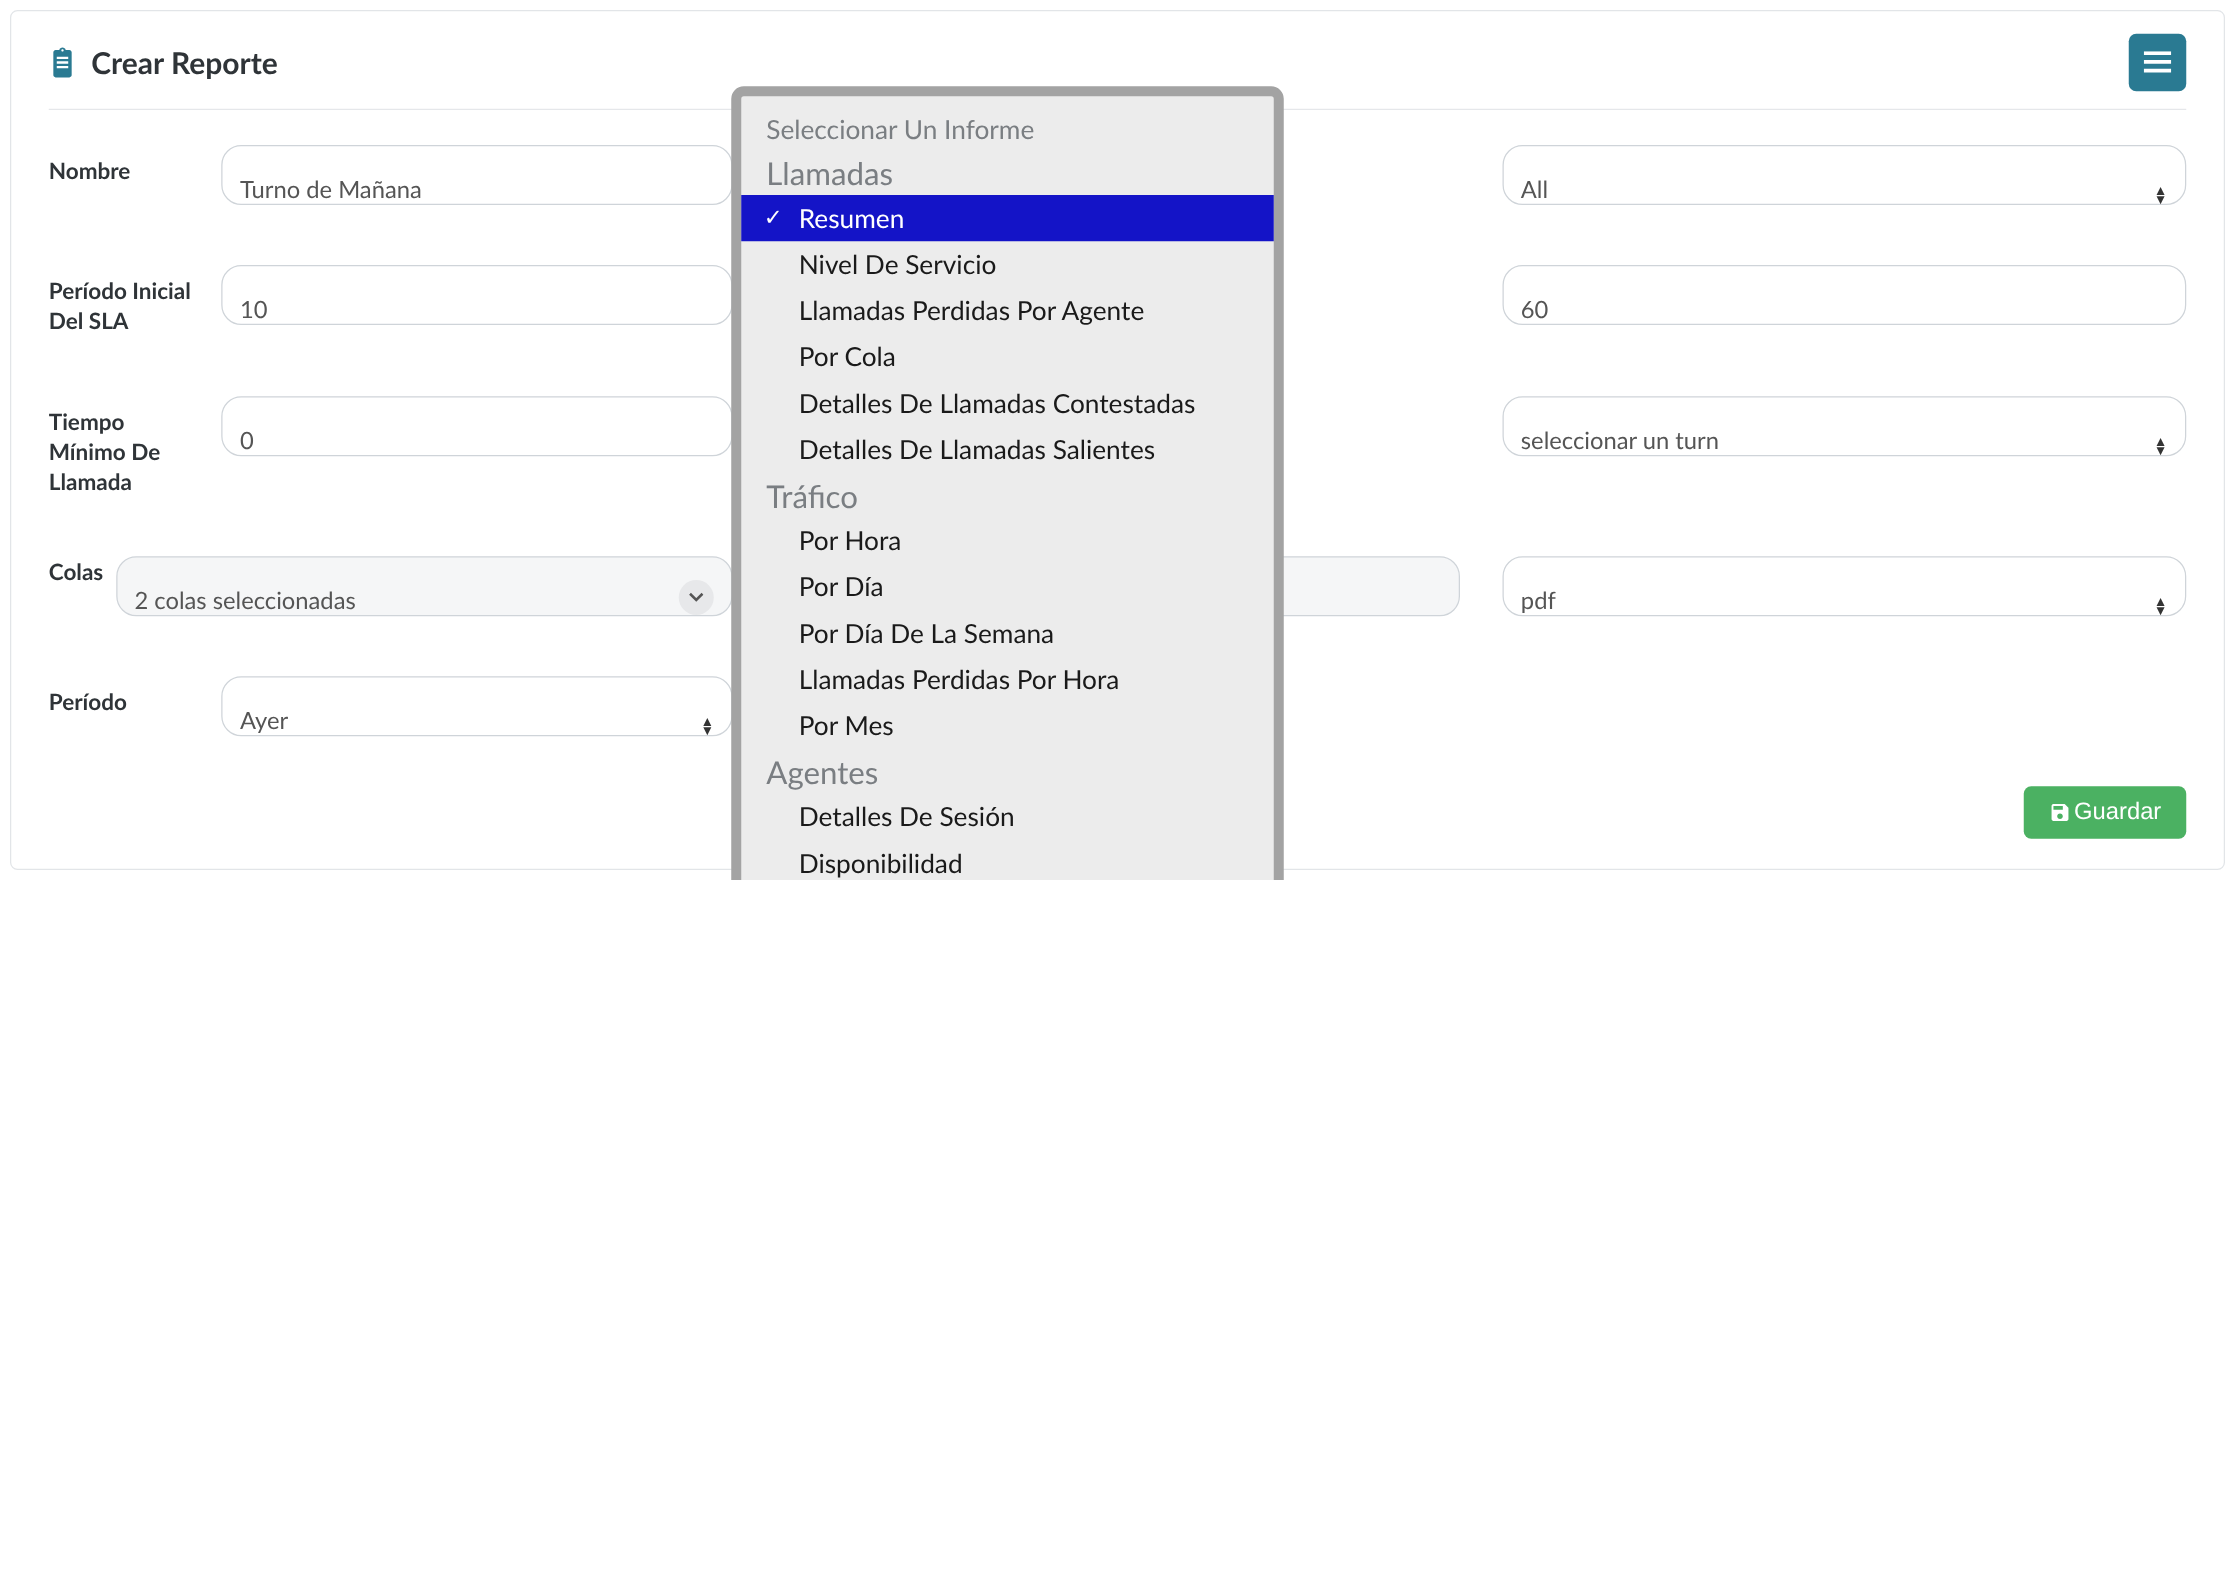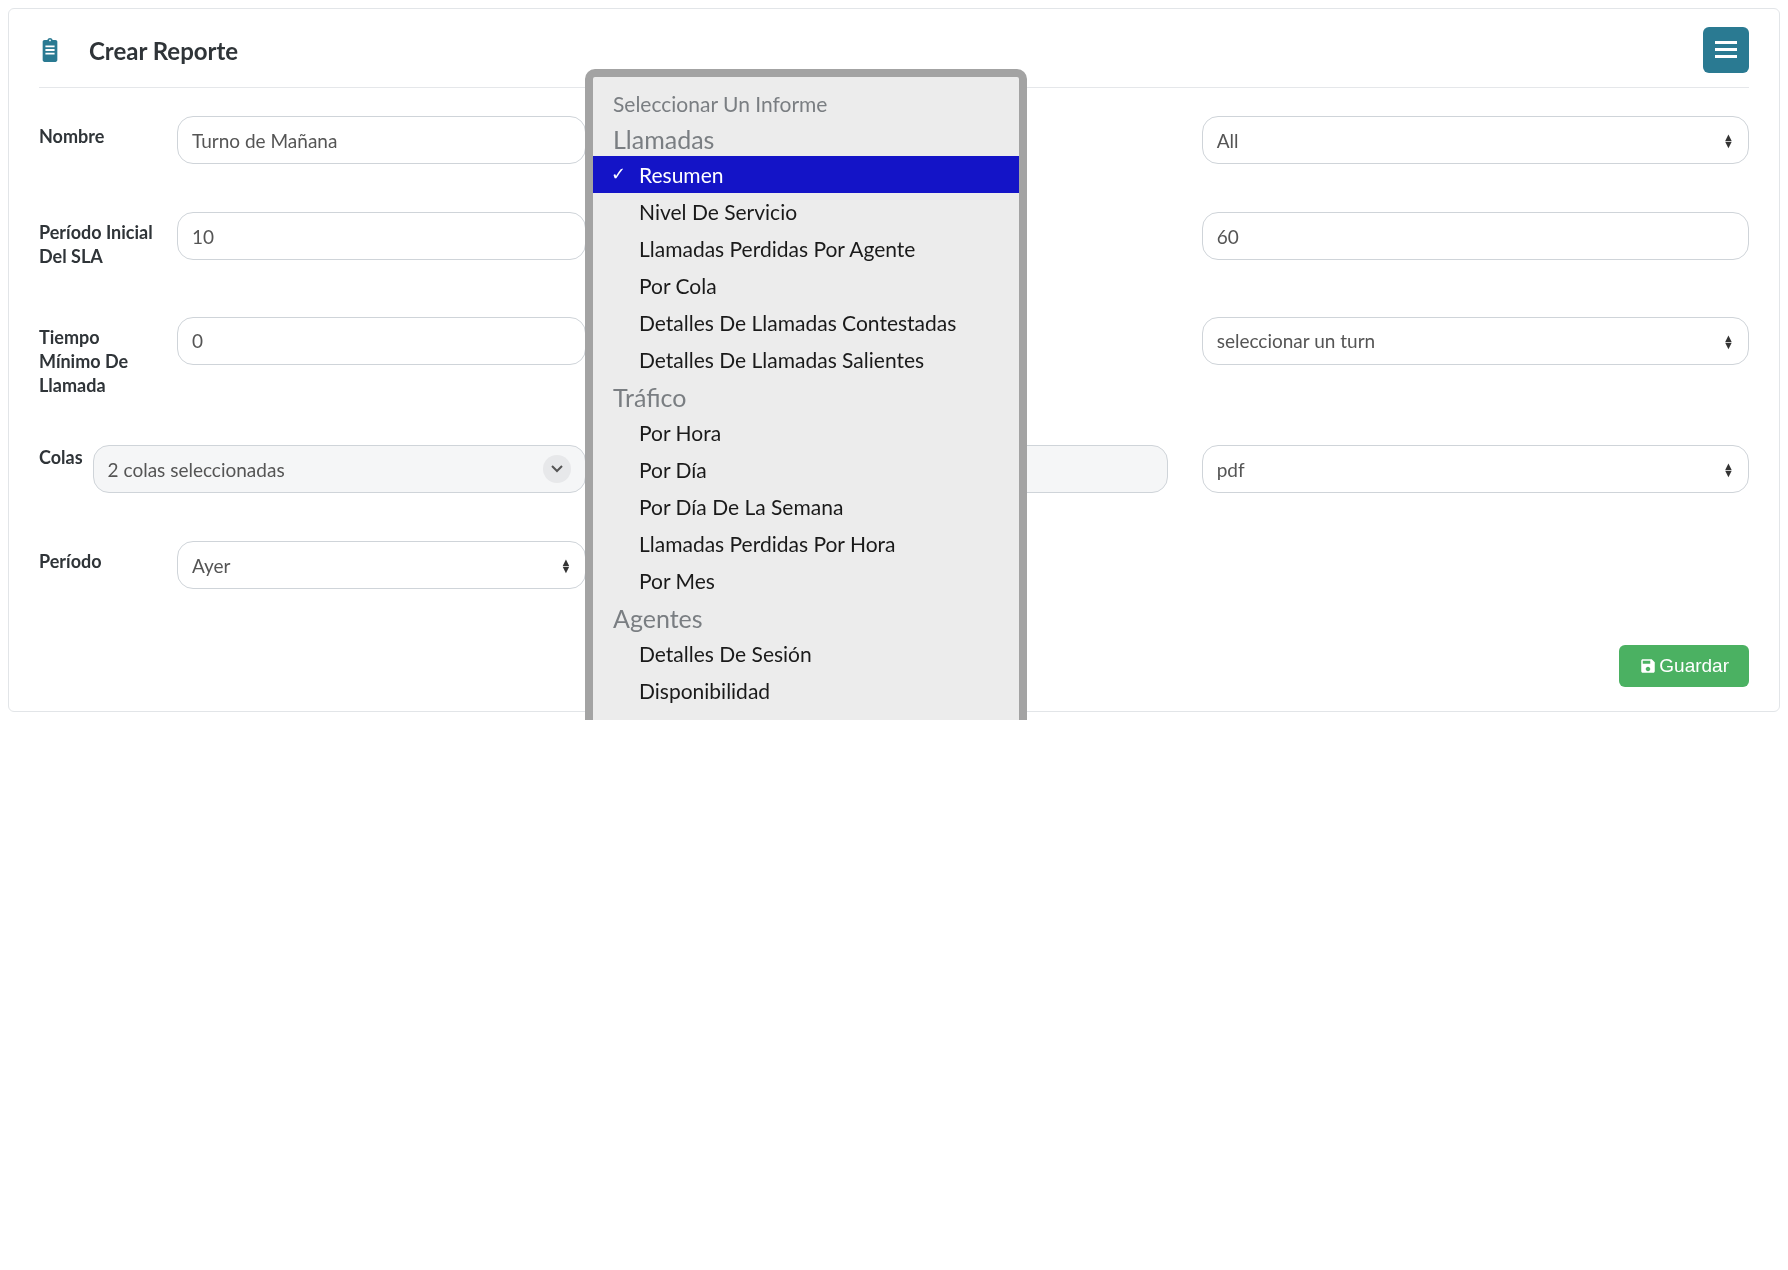--- a/index.html
+++ b/index.html
@@ -29,21 +29,20 @@
 }
 .clipboard-icon {
   width: 22px;
   height: 26px;
   color: #2a7a92;
 }
 .page-title {
   font-size: 24px;
   font-weight: 700;
   color: #2f3438;
-  margin-left: 16px;
 }
 .menu-btn {
   width: 46px;
   height: 46px;
   background: #2a7a92;
   border: none;
   border-radius: 6px;
   display: flex;
   align-items: center;
   justify-content: center;
@@ -74,21 +73,21 @@
 .input, .select {
   flex: 1;
   height: 48px;
   border: 1px solid #cfd4d9;
   border-radius: 16px;
   padding: 0 14px;
   font-size: 19px;
   color: #555;
   background: #fff;
   display: flex;
-  align-items: center;
+  align-items: flex-end;
   justify-content: space-between;
   cursor: pointer;
 }
 .input { cursor: text; }
 .select.multi {
   background: #f5f6f7;
   width: 100%;
 }
 .chevron-circle {
   width: 28px;
@@ -116,21 +115,20 @@
   border: none;
   border-radius: 6px;
   color: #fff;
   font-size: 19px;
   font-weight: 500;
   padding: 10px 20px;
   display: flex;
   align-items: center;
   gap: 2px;
   cursor: pointer;
-  margin-top: 16px;
 }
 .dropdown {
   position: absolute;
   top: 60px;
   left: 576px;
   width: 442px;
   background: #ececec;
   border: 8px solid #a3a3a3;
   border-radius: 10px;
   padding: 8px 0 10px 0;

